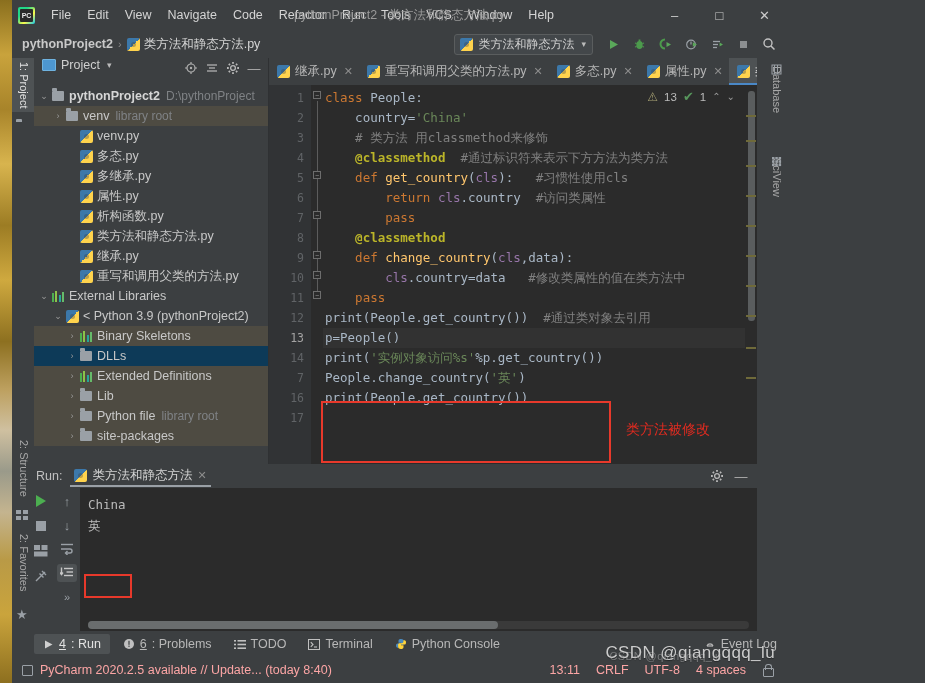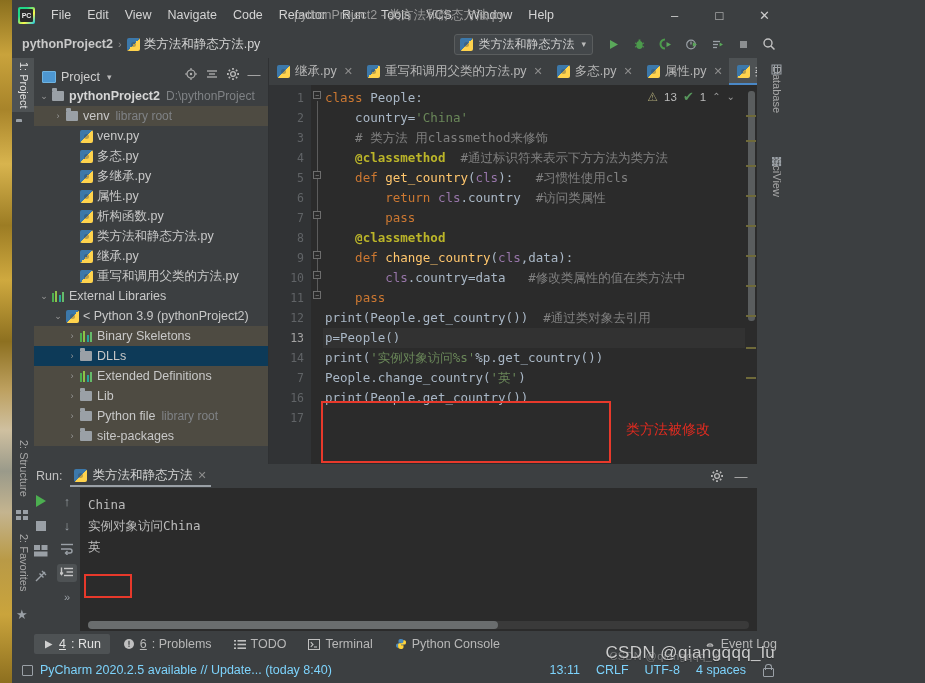--- a/index.html
+++ b/index.html
@@ -110,21 +110,21 @@
   .struct-glyph { display:grid; grid-template-columns:5px 5px; grid-gap:2px; }
   .struct-glyph i { display:block; width:5px; height:4px; background:#9aa0a6; }
 
   
   .project {
     position: absolute; left: 34px; top: 58px; width: 235px; height: 406px;
     background: #3c3f41; display: flex; flex-direction: column; z-index: 3;
     border-right: 1px solid #2f3133;
   }
   .project-head {
-    height: 26px; display: flex; align-items: flex-end; padding: 0 4px 0 8px;
+    height: 26px; display: flex; align-items: flex-start; padding: 0 4px 0 8px;
     flex: none;
   }
   .project-head .label { color: #cfcfcf; font-size: 12.5px; display:flex; align-items:center; gap:5px; }
   .proj-ico {
     width: 14px; height: 12px; background: #4d97d1; border-radius: 1px;
     border: 1px solid #6fb3e0;
   }
   .caret { font-size: 9px; color: #bbb; margin-left: 2px; }
   .head-actions { margin-left: auto; display: flex; align-items: center; gap: 1px; }
   .hico {
@@ -307,21 +307,21 @@
   }
   .bwin.active { background: #4e5254; color: #e2e2e2; }
   .bwin u { text-decoration: underline; }
   .bwin-right { margin-left: auto; display:flex; align-items:center; gap:6px; padding-right:10px; }
   .eventlog { display:flex; align-items:center; gap:5px; color:#b8b8b8; font-size:12.5px; }
 
   
   .statusbar {
     position: absolute; left: 12px; bottom: 0; right: 0; height: 26px;
     background: #3c3f41; display: flex; align-items: center; padding: 0 10px;
-    font-size: 12.5px; color: #7dd3fc; z-index: 6;
+    font-size: 12.5px; color: #fca5a5; z-index: 6;
   }
   .status-left { display:flex; align-items:center; gap:7px; }
   .status-right { margin-left:auto; display:flex; align-items:center; gap:16px; padding-right: 4px;}
   .sq-ico { width:11px;height:11px;border:1px solid #9aa0a6; border-radius:1px; }
   .lock-ico { width:11px; height:12px; position:relative; }
   .lock-ico::before{content:"";position:absolute;left:1px;top:4px;width:9px;height:7px;
     border:1px solid #9aa0a6;border-radius:1px;}
   .lock-ico::after{content:"";position:absolute;left:3px;top:0px;width:5px;height:5px;
     border:1px solid #9aa0a6;border-bottom:none;border-radius:3px 3px 0 0;}
 
@@ -853,21 +853,20 @@
             <line x1="4" y1="8.5" x2="13" y2="8.5"></line>
                 <line x1="1.5" y1="0.5" x2="1.5" y2="7"></line>
             <polyline points="0,5.5 1.5,7.5 3,5.5"></polyline>
               </g>
             </svg>
         </span>
         <span class="rt" style="font-size:11px">»</span>
       </div>
       <div class="console" id="console">
           <div class="cline">China</div>
-          <div class="cline">实例对象访问China</div>
           <div class="cline">英</div>
           <div class="cline"></div>
           <div class="console-hscroll">
             <i></i>
           </div>
       </div>
     </div>
 
     <div class="red-box" style="left:56px; top:110px; width:48px; height:24px;"></div>
   </div>

